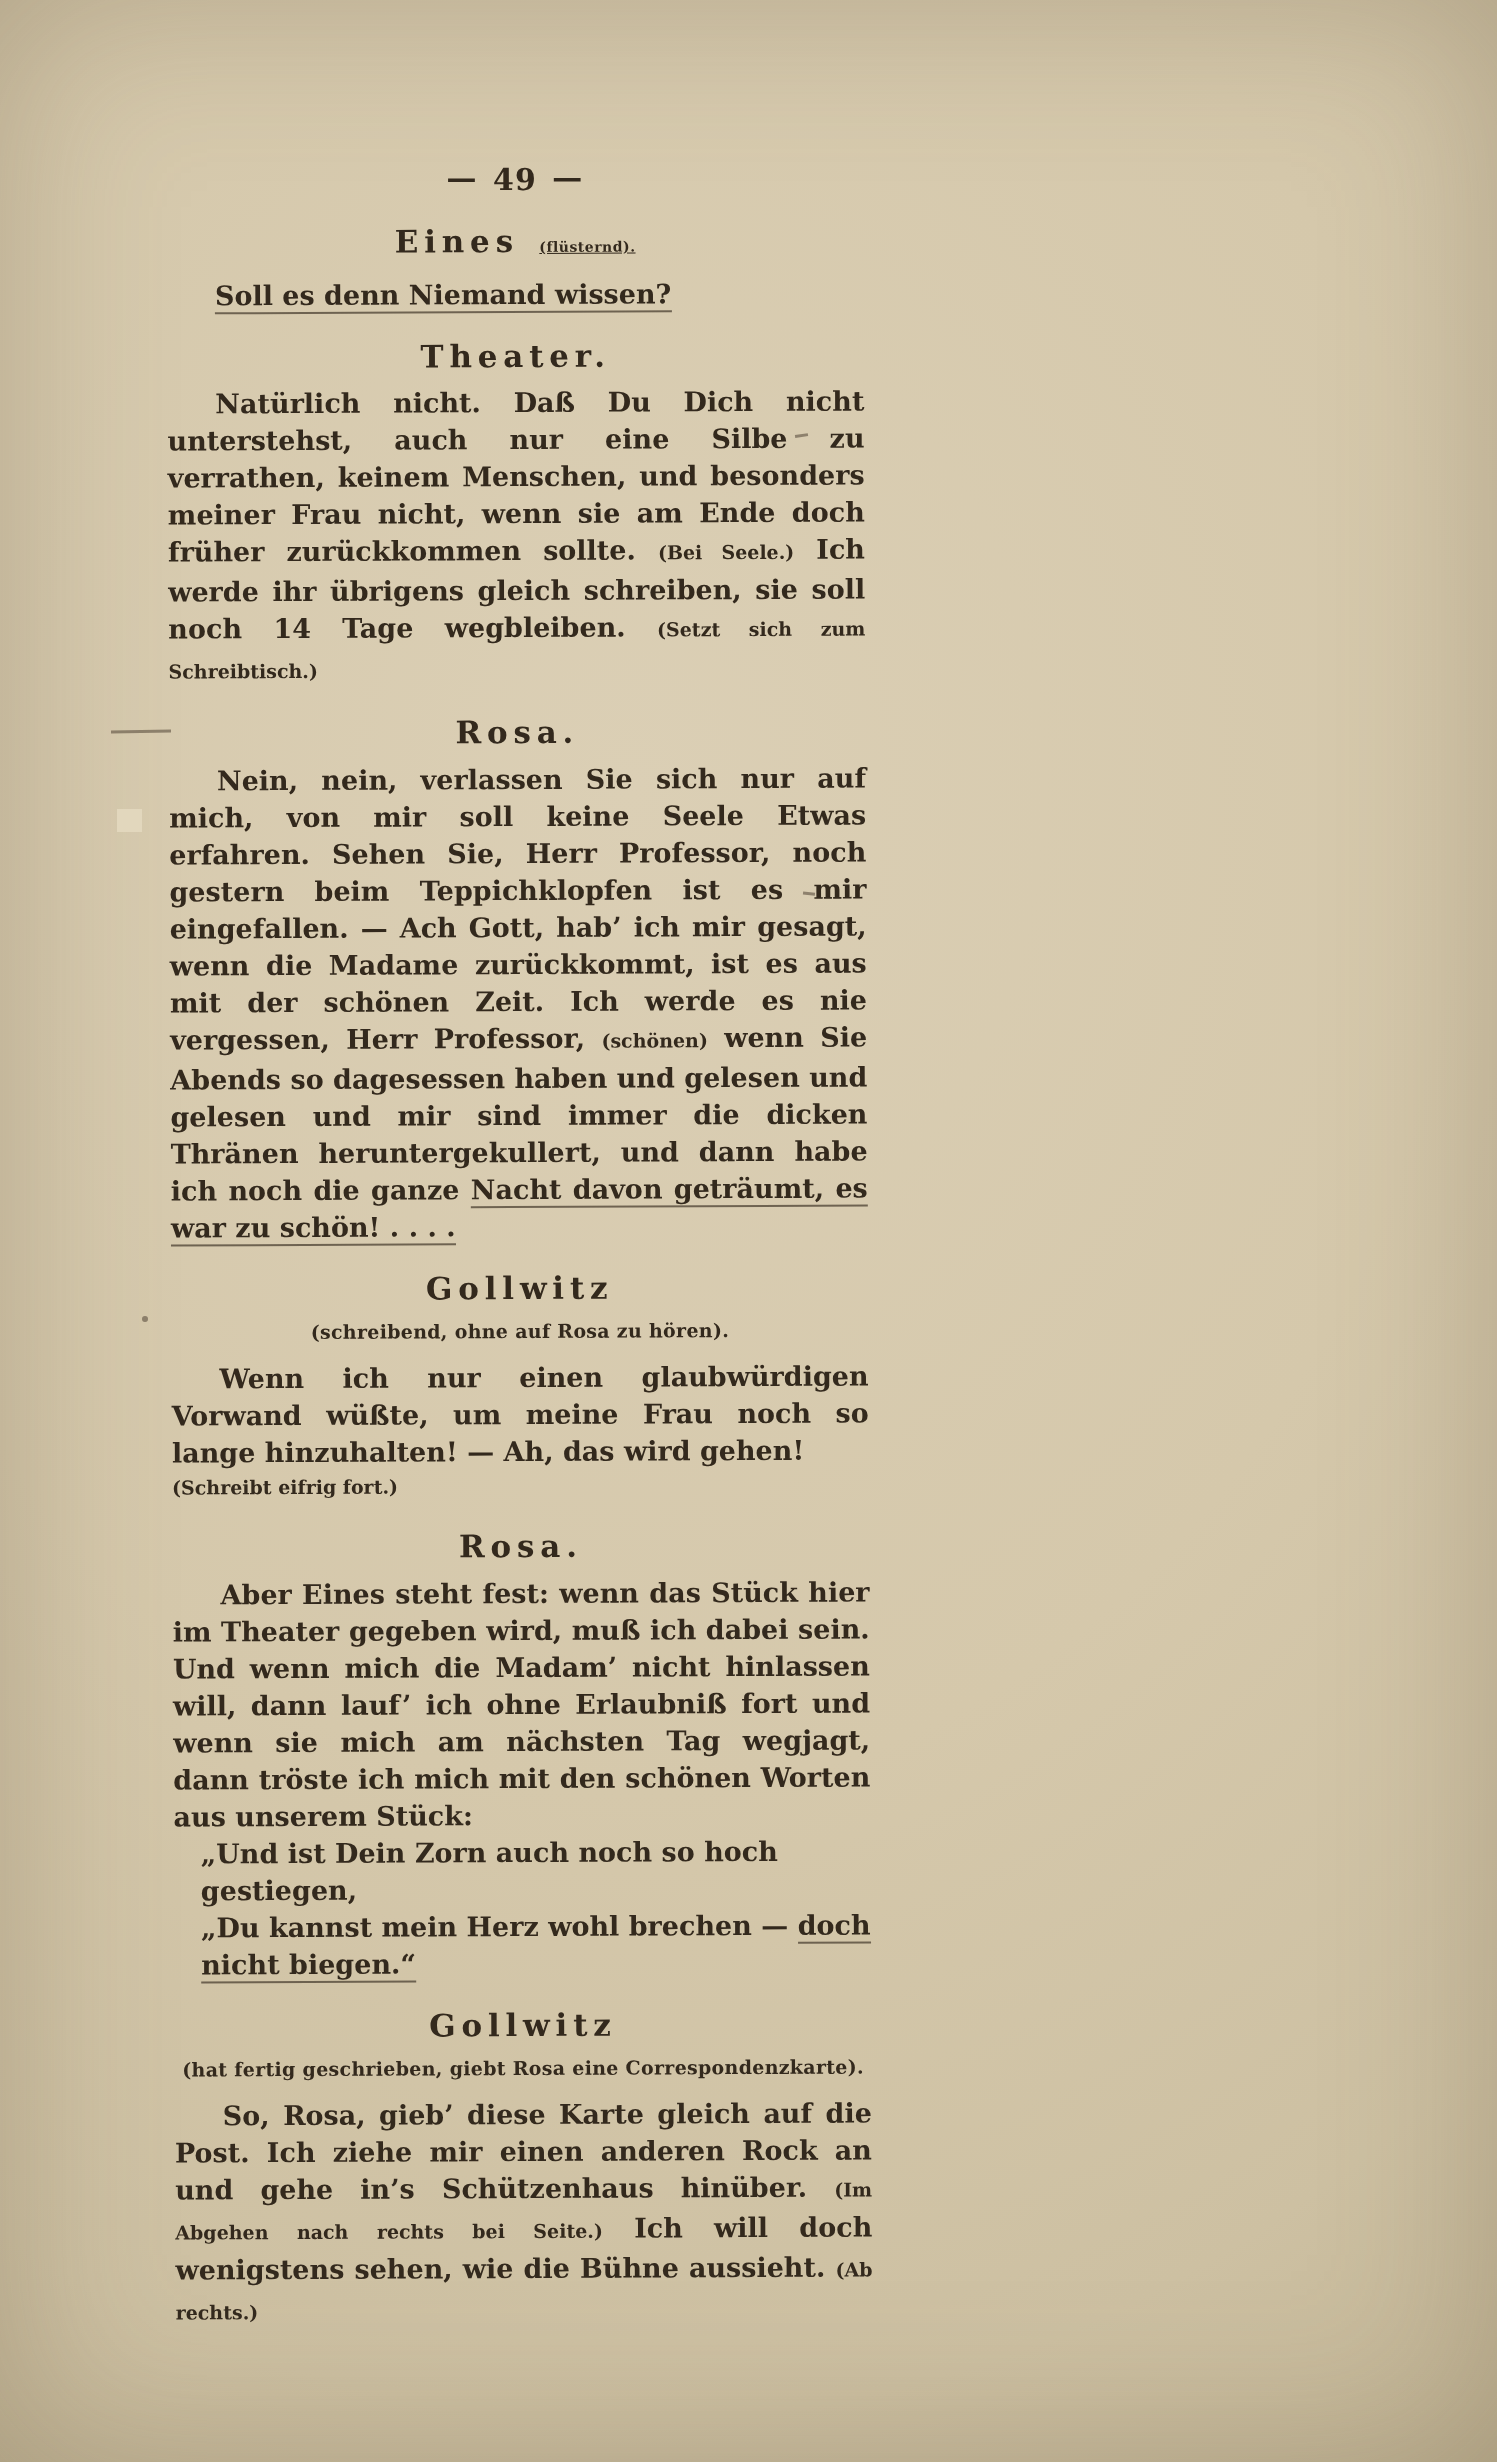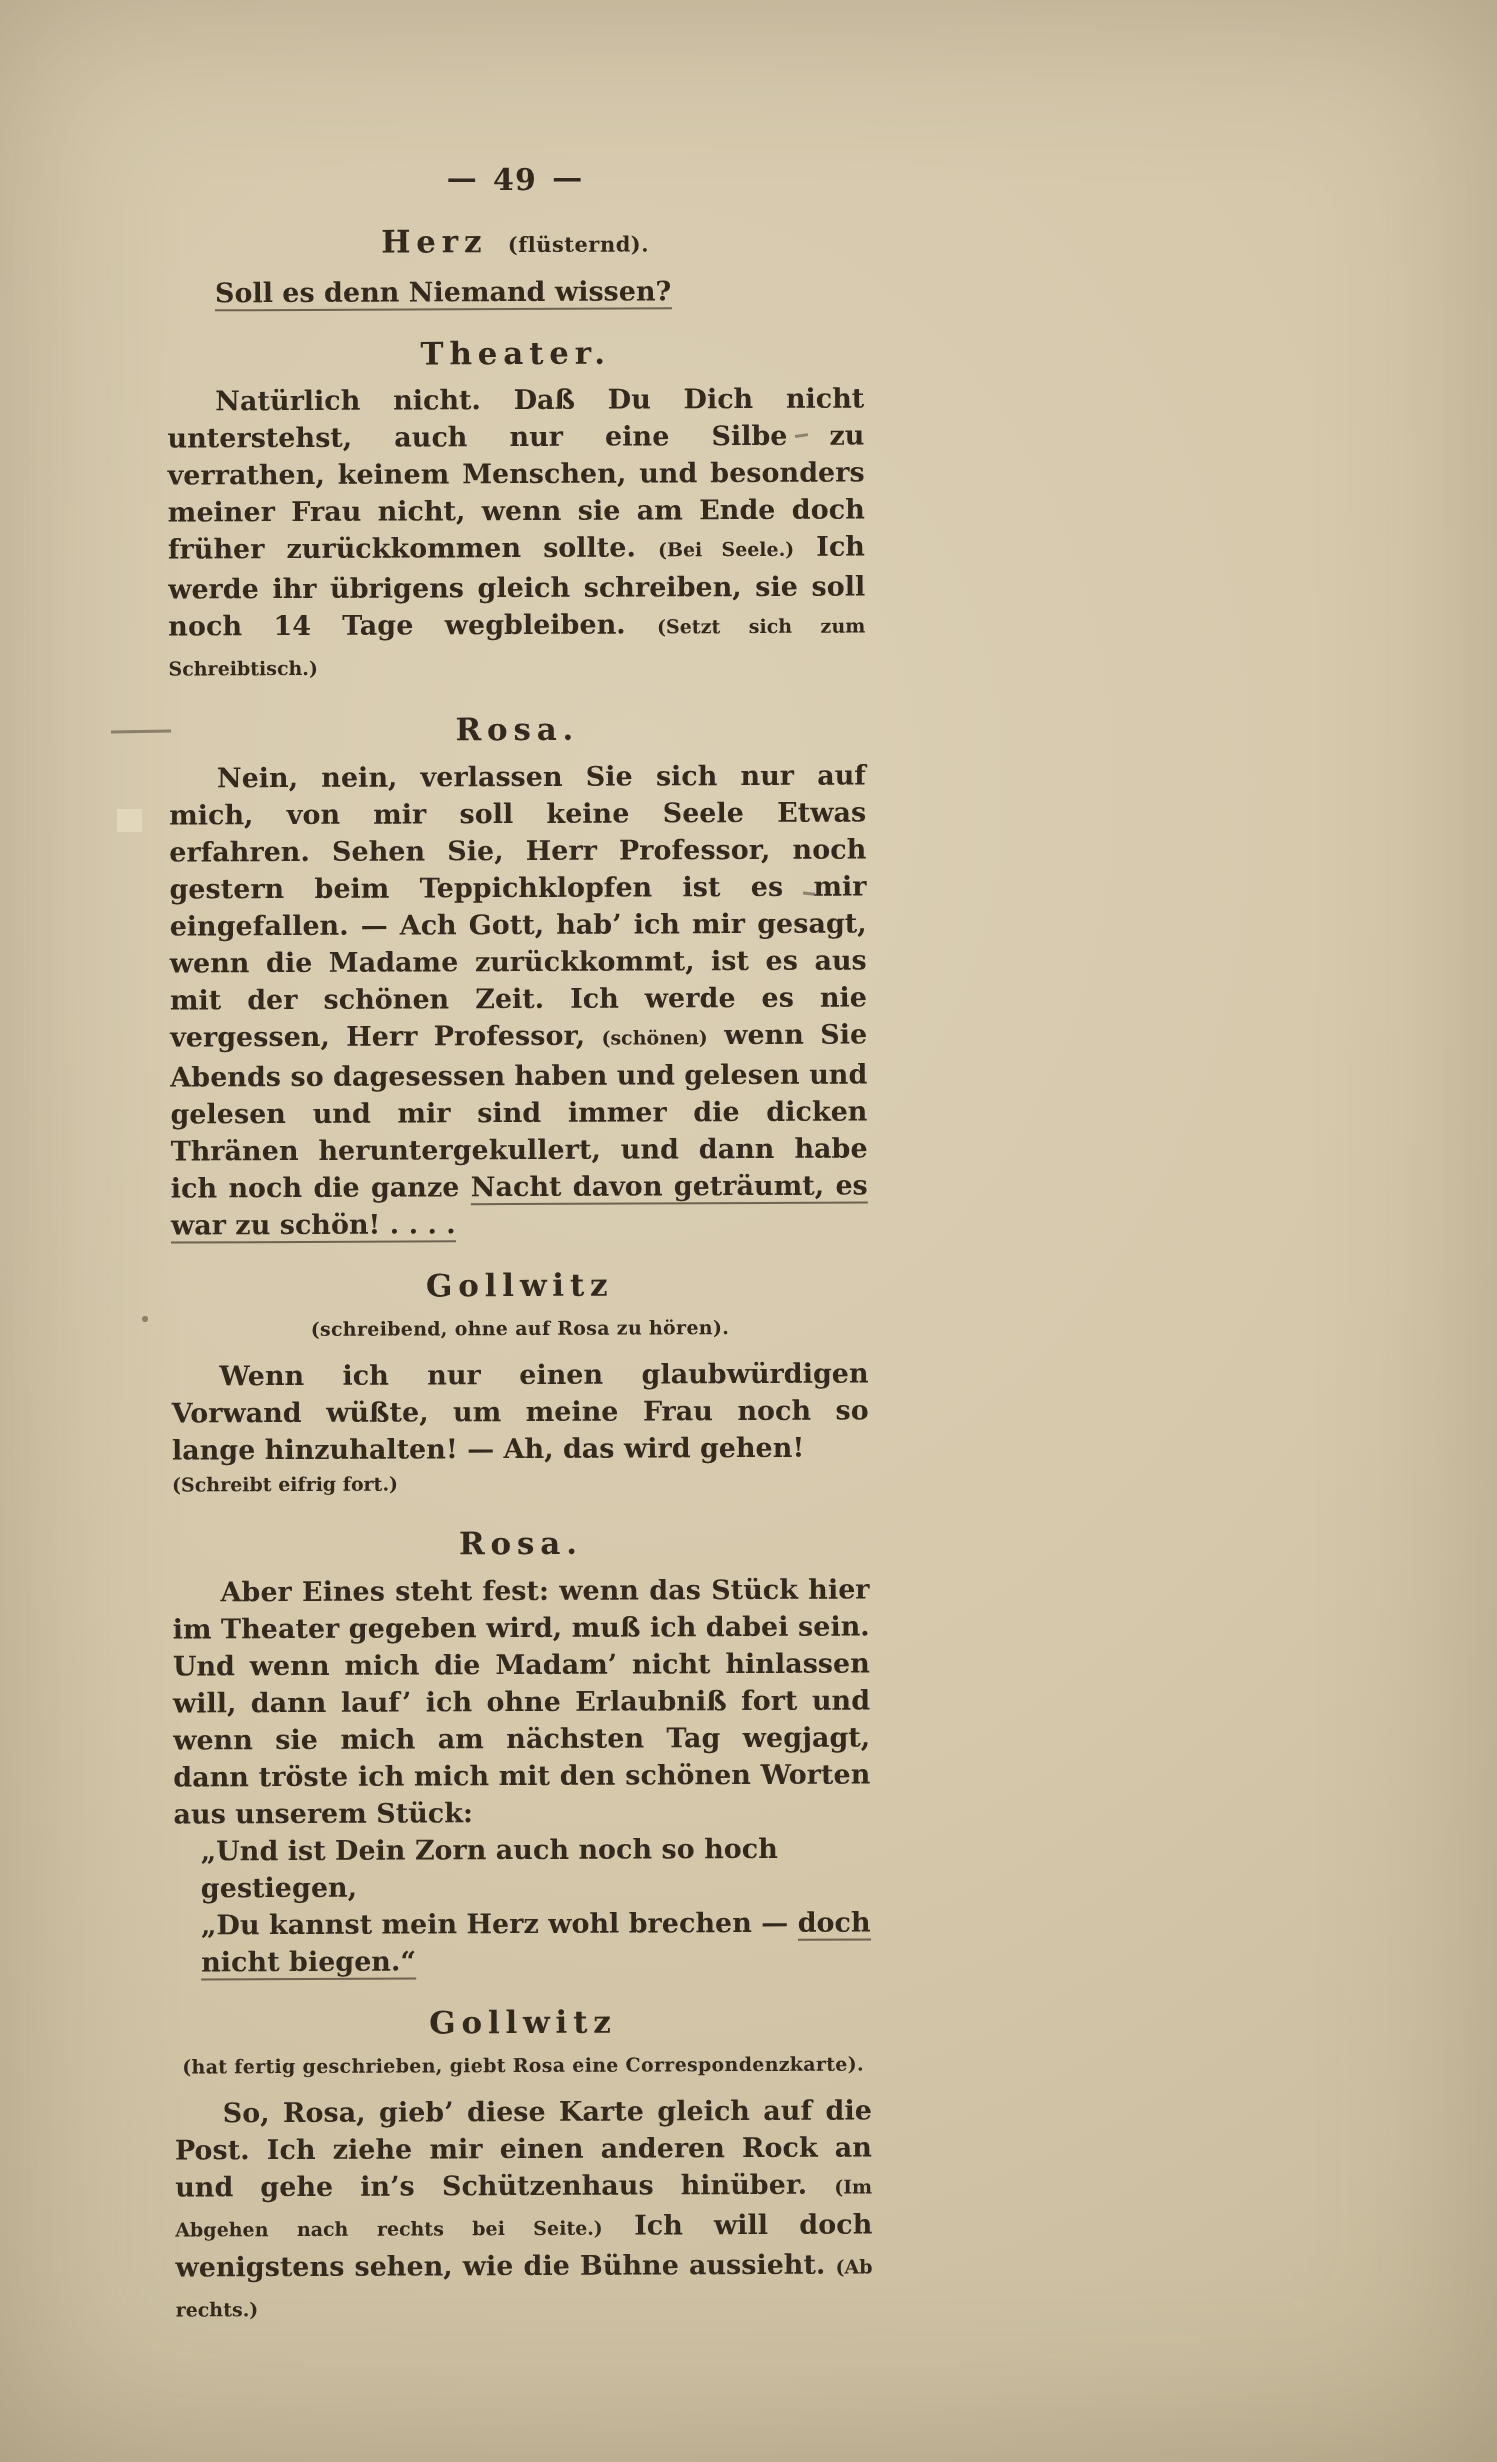--- a/index.html
+++ b/index.html
@@ -26,21 +26,21 @@
     color: #33291d;
     font-weight: 700;
     font-size: 27px;
     line-height: 37px;
     transform: rotate(-0.25deg);
   }
   p { margin: 0; }
   .pagehead { text-align: center; font-size: 30px; margin-bottom: 19px; letter-spacing: 1px; }
   .pagehead .sep { display: inline-block; margin: 0 15.4px; position: relative; top: -1.9px; }
   .speaker { text-align: center; font-size: 31px; letter-spacing: 5.8px; margin: 25px 0 9.6px; white-space: nowrap; }
-  .speaker .inline-dir { font-size: 21px; letter-spacing: 0.5px; margin-left: 3.8px; }
+  .speaker .inline-dir { font-size: 14px; letter-spacing: 0.5px; margin-left: 3.8px; text-decoration: underline; }
   .center-dir { text-align: center; font-size: 19px; letter-spacing: 0.3px; margin: -3.8px 0 9.6px; }
   .para { text-align: justify; text-indent: 48px; }
   .single { text-align: left; }
   .small { font-size: 19px; }
   .u { border-bottom: 2.9px solid rgba(84, 72, 58, 0.8); padding-bottom: 1px; }
   .verse { margin-left: 27px; text-align: left; text-indent: 0; }
   .dir-line { font-size: 19px; line-height: 33px; text-indent: 0; }
   .artifact-square { position: absolute; left: 117px; top: 809px; width: 25px; height: 23px; background: #e2d7bd; }
   .mark { position: absolute; background: rgba(80, 68, 52, 0.55); }
   .m1 { left: 795px; top: 434px; width: 13.4px; height: 2.9px; transform: rotate(-8deg); }
@@ -59,21 +59,21 @@
 <div class="mark m4"></div>
 
 <div class="content">
 
   <div class="pagehead">
     <span class="sep">—</span><span>49</span><span class="sep">—</span>
   </div>
 
   <section>
     <div class="speaker">
-      <span>Herz</span>
+      <span>Eines</span>
       <span class="inline-dir">(flüsternd).</span>
     </div>
     <p class="para single">
       <span class="u">Soll es denn Niemand wissen?</span>
     </p>
   </section>
 
   <section>
     <div class="speaker">
       <span>Theater.</span>

